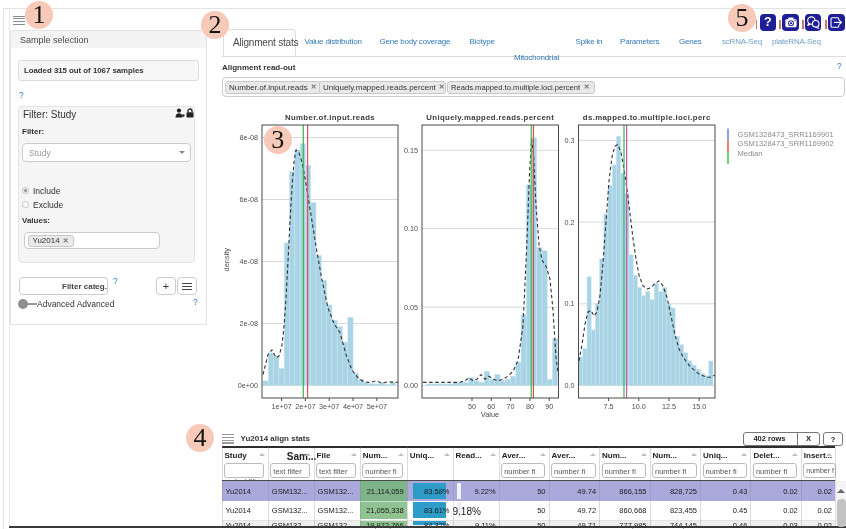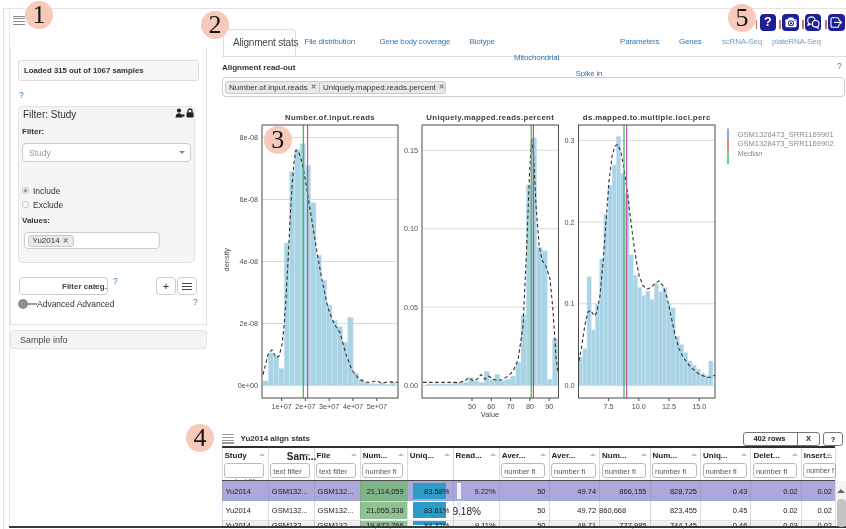--- a/index.html
+++ b/index.html
@@ -20,20 +20,21 @@
 </style></head><body>
 <div class="page">
 
 <div class="abs" style="left:3px;top:8px;width:843px;height:1px;background:#e3e3e3;"></div>
 <div class="abs" style="left:3px;top:8px;width:1px;height:521px;background:#e3e3e3;"></div>
 <div class="abs" style="left:8.5px;top:8px;width:1px;height:518px;background:#e8e8e8;"></div>
 <div class="hline" style="left:13px;top:15.5px;width:12px;"></div>
 <div class="hline" style="left:13px;top:18.2px;width:12px;"></div>
 <div class="hline" style="left:13px;top:20.9px;width:12px;"></div>
 <div class="hline" style="left:13px;top:23.6px;width:12px;"></div>
+<div class="panelhead" style="top:30px;height:19px;">Sample selection</div>
 <div class="abs" style="left:10px;top:48px;width:196.5px;height:277px;border:1px solid #e2e2e2;border-top:none;background:#fff;"></div>
 <div class="abs" style="left:18px;top:60px;width:180.5px;height:21px;background:#f7f7f7;border:1px solid #ddd;border-radius:3px;"></div>
 <div class="abs fbold" style="left:24px;top:66px;font-size:7.8px;">Loaded 315 out of 1067 samples</div>
 <div class="qm" style="left:19px;top:90px;">?</div>
 <div class="abs" style="left:18px;top:106px;width:177px;height:157px;background:#f5f5f5;border:1px solid #e3e3e3;border-radius:4px;"></div>
 <div class="abs" style="left:23px;top:109px;font-size:10px;color:#333;">Filter: Study</div>
 <svg class="abs" style="left:175px;top:108px;" width="19" height="10" viewBox="0 0 19 10">
 <circle cx="4" cy="2.6" r="2.1" fill="#222"></circle>
       <path d="M0.5,9.5 C0.5,6.6 2,5.2 4,5.2 C6,5.2 7.5,6.6 7.5,9.5 Z" fill="#222"></path>
 <circle cx="8.3" cy="7.5" r="1.3" fill="#222"></circle>
@@ -58,29 +59,28 @@
 <div class="qm" style="left:113px;top:276px;">?</div>
 <div class="abs" style="left:156px;top:277px;width:20px;height:18px;background:#fff;border:1px solid #ccc;border-radius:4px;font-size:11px;color:#333;text-align:center;line-height:16px;">+</div>
 <div class="abs" style="left:177px;top:277px;width:19.5px;height:18px;background:#fff;border:1px solid #ccc;border-radius:4px;"></div>
 <div class="abs" style="left:182px;top:282.5px;width:9.5px;height:1.6px;background:#444;"></div>
 <div class="abs" style="left:182px;top:285.5px;width:9.5px;height:1.6px;background:#444;"></div>
 <div class="abs" style="left:182px;top:288.5px;width:9.5px;height:1.6px;background:#444;"></div>
 <div class="abs" style="left:24px;top:303px;width:13px;height:2px;background:#9a9a9a;"></div>
 <div class="abs" style="left:18px;top:299px;width:10px;height:10px;border-radius:50%;background:#8f8f8f;"></div>
 <div class="abs" style="left:37px;top:299px;font-size:8.5px;color:#333;">Advanced Advanced</div>
 <div class="qm" style="left:193px;top:297px;">?</div>
-<div class="panelhead" style="top:330px;height:19px;border-radius:3px;">Sample info</div>
 <div class="abs" style="left:222px;top:55.5px;width:624px;height:1px;background:#ddd;"></div>
 <div class="abs" style="left:223px;top:29px;width:73px;height:27px;background:#fff;border:1px solid #ddd;border-bottom:1px solid #fff;border-radius:4px 4px 0 0;z-index:2;"></div>
 <div class="abs" style="left:233px;top:37px;font-size:10px;letter-spacing:-0.2px;color:#4a4a4a;z-index:3;">Alignment stats</div>
-<div class="tab" style="left:304.5px;">File distribution</div>
+<div class="tab" style="left:304.5px;">Value distribution</div>
 <div class="tab" style="left:379.5px;">Gene body coverage</div>
 <div class="tab" style="left:469.5px;">Biotype</div>
 <div class="tab" style="left:514px;margin-top:16px;">Mitochondrial</div>
-<div class="tab" style="left:575.5px;margin-top:32px;">Spike in</div>
+<div class="tab" style="left:575.5px;">Spike in</div>
 <div class="tab" style="left:620px;">Parameters</div>
 <div class="tab" style="left:679px;">Genes</div>
 <div class="tab lite" style="left:722px;">scRNA-Seq</div>
 <div class="tab lite" style="left:772px;">plateRNA-Seq</div>
 <div class="navbtn" style="left:759.5px;color:#fff;font-weight:bold;font-size:12.5px;text-align:center;line-height:16.5px;">?</div>
 <div class="navbtn" style="left:782px;"></div>
 <svg class="abs" style="left:784.5px;top:17px;z-index:6;" width="12" height="11" viewBox="0 0 12 11">
 <rect x="3.3" y="0.6" width="5.2" height="2.6" rx="0.6" fill="#fff"></rect>
 <rect x="0.4" y="2.2" width="11.2" height="8" rx="1.1" fill="#fff"></rect>
 <circle cx="6" cy="6.2" r="2.9" fill="#20209a"></circle>
@@ -103,20 +103,21 @@
 </svg>
 <div class="sep" style="left:755.6px;"></div>
 <div class="sep" style="left:779.3px;"></div>
 <div class="sep" style="left:802.2px;"></div>
 <div class="sep" style="left:825.3px;"></div>
 <div class="abs fbold" style="left:222px;top:63px;">Alignment read-out</div>
 <div class="qm" style="left:837px;top:61px;">?</div>
 <div class="inpbox" style="left:221.5px;top:77px;width:623px;height:20px;"></div>
 <div class="tag" style="left:224.5px;top:81px;width:96px;height:12.5px;padding:0 4px 0 3.5px;font-size:8px;justify-content:space-between;">Number.of.input.reads<span class="x">✕</span></div>
 <div class="tag" style="left:318.5px;top:81px;width:127px;height:12.5px;padding:0 4px 0 3.5px;font-size:8px;justify-content:space-between;">Uniquely.mapped.reads.percent<span class="x">✕</span></div>
+<div class="tag" style="left:446.5px;top:81px;width:148px;height:12.5px;padding:0 4px 0 3.5px;font-size:7.6px;justify-content:space-between;">Reads.mapped.to.multiple.loci.percent<span class="x">✕</span></div>
 <div class="abs" style="left:215px;top:108px;width:631px;height:310px;"><svg width="631" height="310" viewBox="0 0 631 310" font-family="Liberation Sans, sans-serif">
 <line x1="47" y1="277.5" x2="183" y2="277.5" stroke="#d9d9d9" stroke-width="1"></line>
 <text x="43" y="280.0" font-size="7.2" fill="#4d4d4d" text-anchor="end">0e+00</text>
 <line x1="47" y1="215.5" x2="183" y2="215.5" stroke="#d9d9d9" stroke-width="1"></line>
 <text x="43" y="218.0" font-size="7.2" fill="#4d4d4d" text-anchor="end">2e-08</text>
 <line x1="47" y1="153.5" x2="183" y2="153.5" stroke="#d9d9d9" stroke-width="1"></line>
 <text x="43" y="156.0" font-size="7.2" fill="#4d4d4d" text-anchor="end">4e-08</text>
 <line x1="47" y1="91.5" x2="183" y2="91.5" stroke="#d9d9d9" stroke-width="1"></line>
 <text x="43" y="94.0" font-size="7.2" fill="#4d4d4d" text-anchor="end">6e-08</text>
 <line x1="47" y1="29.5" x2="183" y2="29.5" stroke="#d9d9d9" stroke-width="1"></line>
@@ -352,21 +353,21 @@
 <div style="position:absolute;left:50.30000000000001px;top:77.7px;font-size:7.5px;color:#1a1a1a;white-space:nowrap;">GSM132...</div>
 <div style="position:absolute;left:96.10000000000002px;top:77.7px;font-size:7.5px;color:#1a1a1a;white-space:nowrap;">GSM132...</div>
 <div style="position:absolute;left:138.8px;top:72.9px;width:46.4px;height:18.6px;background:#8fc392;"></div>
 <div style="position:absolute;left:138.3px;width:43.9px;text-align:right;top:77.7px;font-size:7.5px;color:#1a1a1a;white-space:nowrap;">21,055,338</div>
 <div style="position:absolute;left:191.2px;top:74.4px;width:33px;height:15.600000000000001px;background:#2e9cc8;"></div>
 <div style="position:absolute;left:185.2px;width:42.8px;text-align:right;top:77.7px;font-size:7.5px;color:#1a1a1a;white-space:nowrap;">83.61%</div>
 <div style="position:absolute;left:235.5px;top:74.4px;width:3.5px;height:15.600000000000001px;background:#ededf7;"></div>
 <div style="position:absolute;left:231.0px;width:43.2px;top:77.7px;font-size:10px;color:#1a1a1a;white-space:nowrap;">9.18%</div>
 <div style="position:absolute;left:277.2px;width:46.8px;text-align:right;top:77.7px;font-size:7.5px;color:#1a1a1a;white-space:nowrap;">50</div>
 <div style="position:absolute;left:327.0px;width:47.6px;text-align:right;top:77.7px;font-size:7.5px;color:#1a1a1a;white-space:nowrap;">49.72</div>
-<div style="position:absolute;left:377.6px;width:47.4px;text-align:left;top:77.7px;font-size:7.5px;color:#1a1a1a;white-space:nowrap;">860,668</div>
+<div style="position:absolute;left:377.6px;width:47.4px;text-align:right;top:77.7px;font-size:7.5px;color:#1a1a1a;white-space:nowrap;">860,668</div>
 <div style="position:absolute;left:428.0px;width:47.5px;text-align:right;top:77.7px;font-size:7.5px;color:#1a1a1a;white-space:nowrap;">823,455</div>
 <div style="position:absolute;left:478.5px;width:47.4px;text-align:right;top:77.7px;font-size:7.5px;color:#1a1a1a;white-space:nowrap;">0.45</div>
 <div style="position:absolute;left:528.9px;width:47.4px;text-align:right;top:77.7px;font-size:7.5px;color:#1a1a1a;white-space:nowrap;">0.02</div>
 <div style="position:absolute;left:579.3px;width:31.200000000000003px;text-align:right;top:77.7px;font-size:7.5px;color:#1a1a1a;white-space:nowrap;">0.02</div>
 <div style="position:absolute;left:0px;top:91.5px;width:613.5px;height:7.0px;background:#efefef;"></div>
 <div style="position:absolute;left:4.0px;top:93.0px;font-size:7.5px;color:#1a1a1a;white-space:nowrap;">Yu2014</div>
 <div style="position:absolute;left:50.30000000000001px;top:93.0px;font-size:7.5px;color:#1a1a1a;white-space:nowrap;">GSM132...</div>
 <div style="position:absolute;left:96.10000000000002px;top:93.0px;font-size:7.5px;color:#1a1a1a;white-space:nowrap;">GSM132...</div>
 <div style="position:absolute;left:138.8px;top:91.5px;width:46.4px;height:7.0px;background:#8fc392;"></div>
 <div style="position:absolute;left:138.3px;width:43.9px;text-align:right;top:93.0px;font-size:7.5px;color:#1a1a1a;white-space:nowrap;">19,972,766</div>

